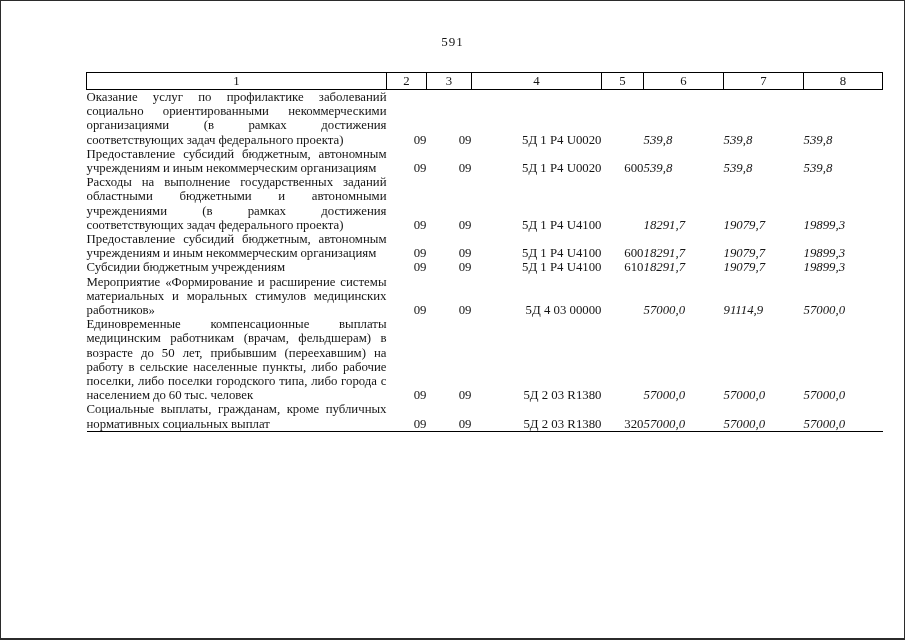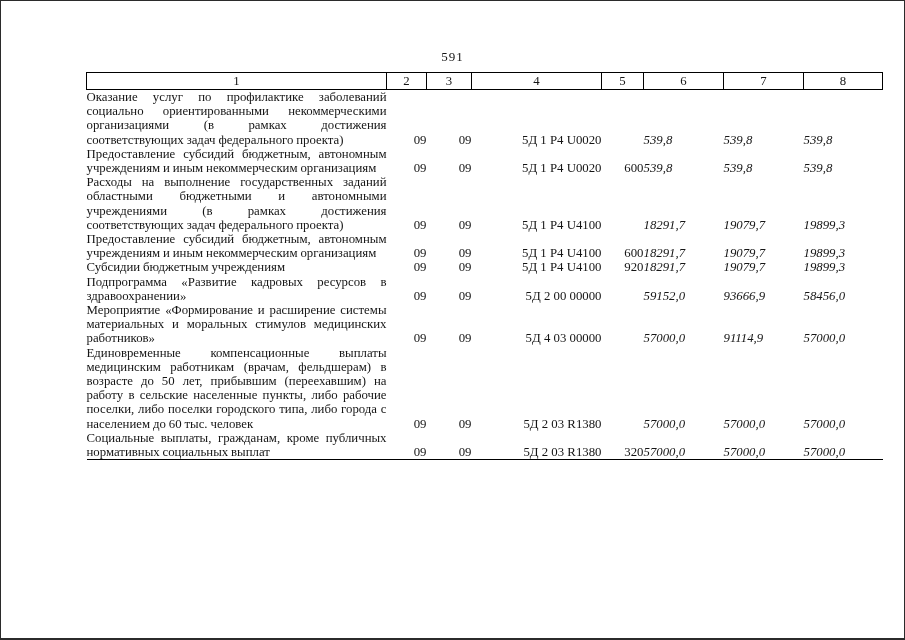--- a/index.html
+++ b/index.html
@@ -14,21 +14,21 @@
     box-sizing: border-box;
     background: #ffffff;
     border: 1px solid #2b2b2b;
     border-bottom-width: 2px;
     font-family: "Liberation Serif", serif;
     color: #151515;
     overflow: hidden;
   }
   .page-number {
     position: absolute;
-    top: 48px;
+    top: 33px;
     left: 0;
     width: 100%;
     text-align: center;
     font-size: 13px;
     letter-spacing: 1px;
   }
   table.doc-table {
     position: absolute;
     top: 71px;
     left: 85px;
@@ -135,34 +135,24 @@
           <td class="col-c">600</td>
           <td class="col-num">18291,7</td>
           <td class="col-num">19079,7</td>
           <td class="col-num">19899,3</td>
         </tr>
         <tr>
           <td class="col-name">Субсидии бюджетным учреждениям</td>
           <td class="col-c">09</td>
           <td class="col-c">09</td>
           <td class="col-c">5Д 1 P4 U4100</td>
-          <td class="col-c">920</td>
+          <td class="col-c">610</td>
           <td class="col-num">18291,7</td>
           <td class="col-num">19079,7</td>
           <td class="col-num">19899,3</td>
-        </tr>
-        <tr>
-          <td class="col-name">Подпрограмма «Развитие кадровых ресурсов в здравоохранении»</td>
-          <td class="col-c">09</td>
-          <td class="col-c">09</td>
-          <td class="col-c">5Д 2 00 00000</td>
-          <td class="col-c"></td>
-          <td class="col-num">59152,0</td>
-          <td class="col-num">93666,9</td>
-          <td class="col-num">58456,0</td>
         </tr>
         <tr>
           <td class="col-name">Мероприятие «Формирование и расширение системы материальных и моральных стимулов медицинских работников»</td>
           <td class="col-c">09</td>
           <td class="col-c">09</td>
           <td class="col-c">5Д 4 03 00000</td>
           <td class="col-c"></td>
           <td class="col-num">57000,0</td>
           <td class="col-num">91114,9</td>
           <td class="col-num">57000,0</td>

